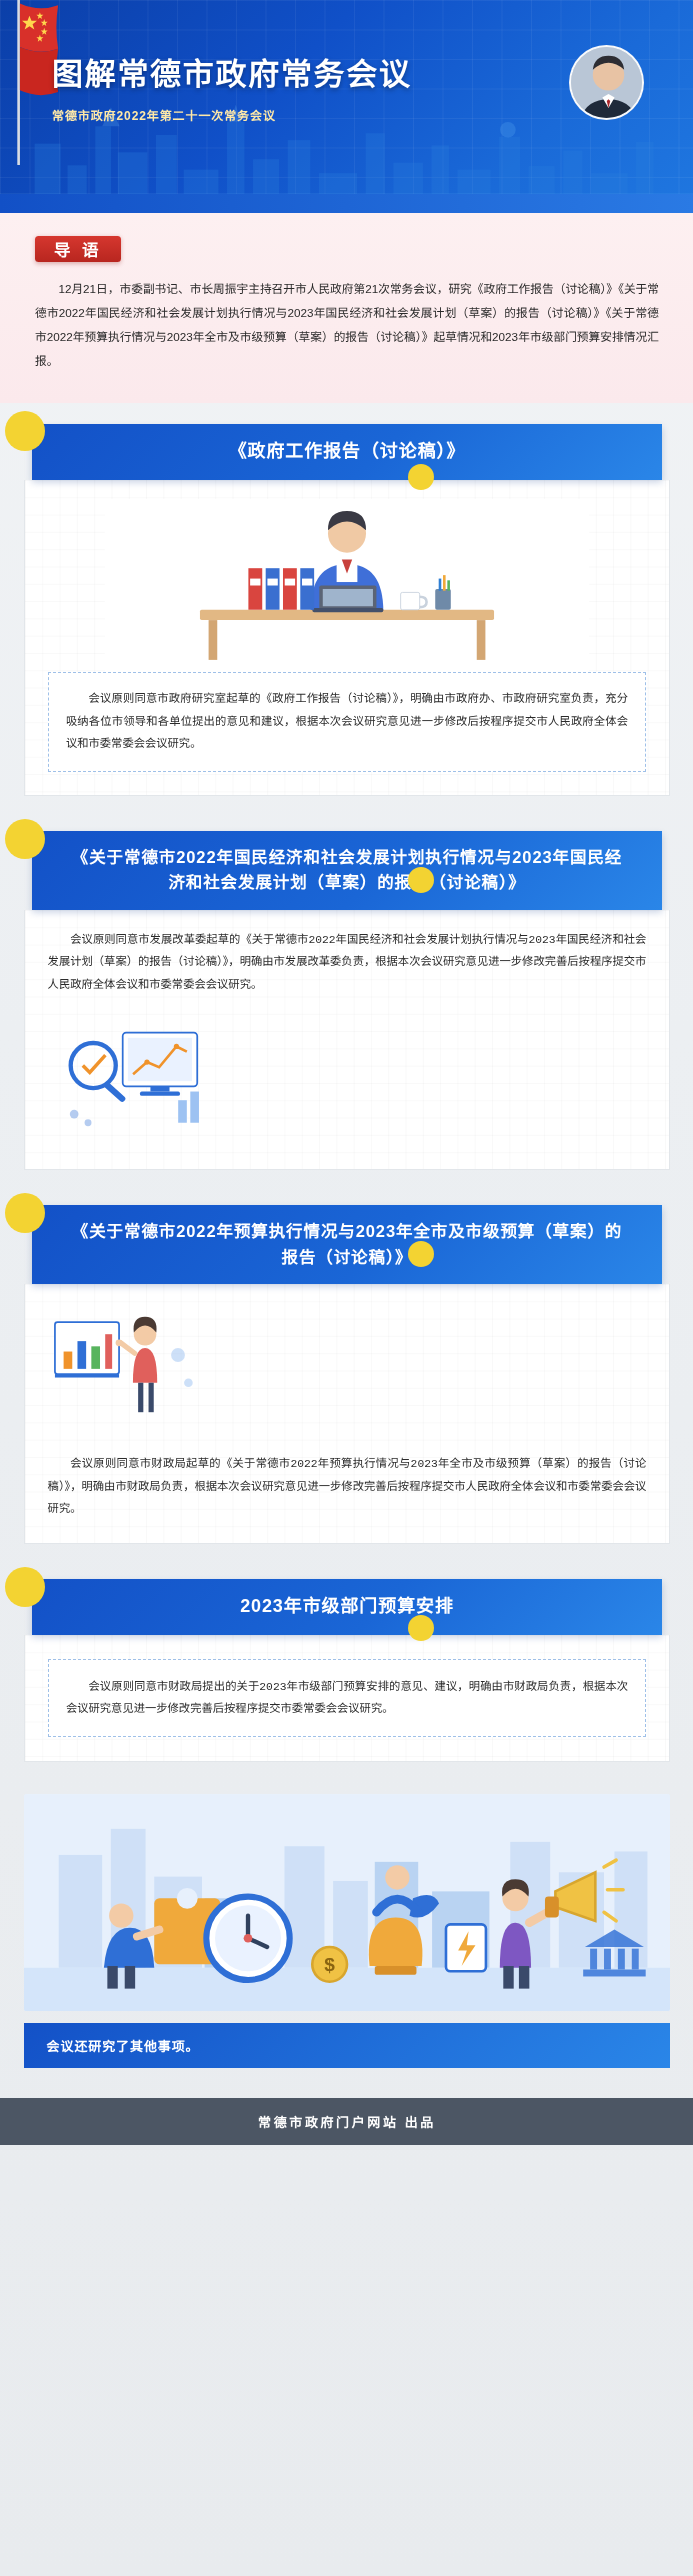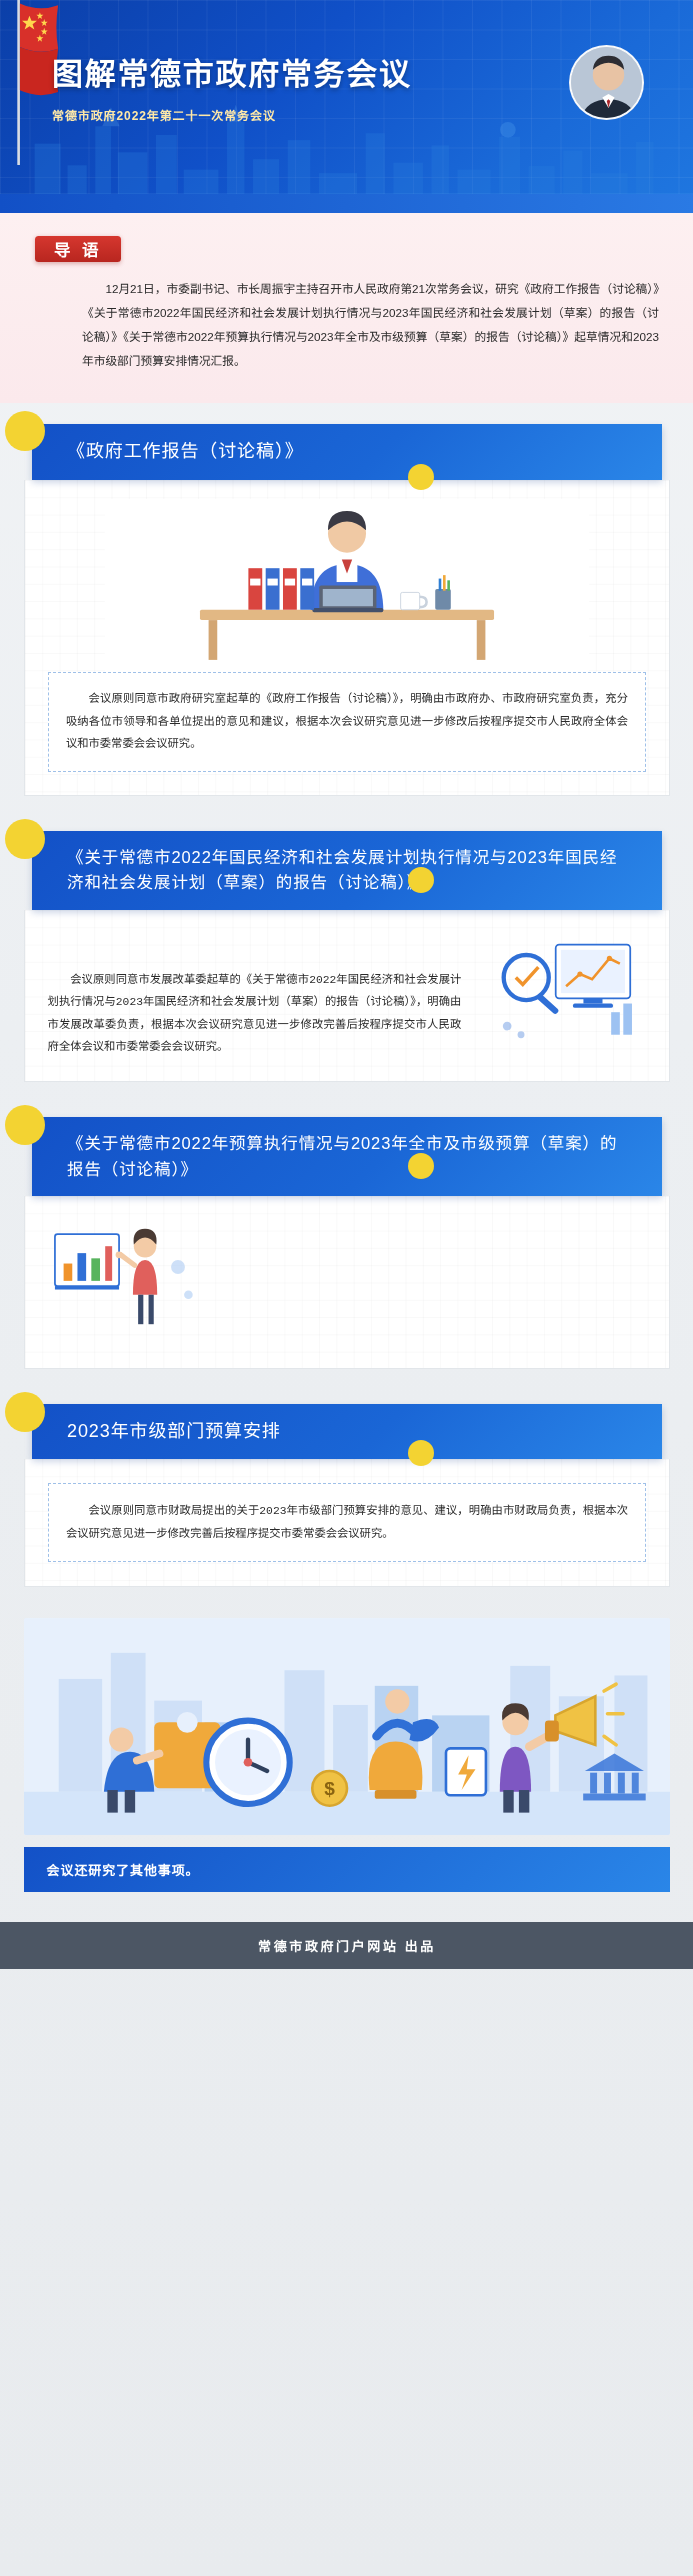--- a/index.html
+++ b/index.html
@@ -93,43 +93,42 @@
     border-radius: 3.5px;
     box-shadow: 0 1.7px 4.3px rgba(150,30,25,.3);
   }
   .lead-text {
     margin-top: 15.6px;
     font-size: 11.7px;
     line-height: 2.05;
     color: #2a2a2a;
     text-align: justify;
     text-indent: 2em;
-    margin-left: 47px;
   }
 
   
   .section { position: relative; padding: 0 0 8.7px 0; }
 
   .dot {
     position: absolute;
     border-radius: 50%;
     background: #f3d332;
     z-index: 3;
   }
   .dot.big { width: 40px; height: 40px; }
   .dot.sm  { width: 26px; height: 26px; }
 
   .title-band {
     position: relative;
     margin: 0 32px;
     background: linear-gradient(135deg, #1351c7 0%, #1a66d6 55%, #2a86e8 100%);
     color: #fff;
-    text-align: left;
+    text-align: center;
     font-size: 18px;
-    font-weight: normal;
+    font-weight: bold;
     letter-spacing: 0.9px;
     line-height: 1.55;
     padding: 14px 35px;
     z-index: 2;
     box-shadow: 0 2.6px 7px rgba(20,60,140,.22);
   }
   .title-band.tall { font-size: 16.5px; }
 
   .card {
     position: relative;
@@ -155,21 +154,21 @@
     text-indent: 2em;
   }
   .para-plain {
     font-size: 11.3px;
     line-height: 2.0;
     color: #2b2b2b;
     text-align: justify;
     text-indent: 2em;
   }
   .illus { display: block; margin: 0 auto; }
-  .flow { display: flex; align-items: flex-end; gap: 20px; }
+  .flow { display: flex; align-items: flex-start; gap: 20px; flex-direction: column; }
   .flow .para-plain { flex: 1; }
 
   
   .footer-illus {
     margin: 22.6px 24px 0 24px;
     background: linear-gradient(180deg, #eaf2fd 0%, #dbe9fb 100%);
     border-radius: 2.6px;
     overflow: hidden;
   }
   .footer-note {
@@ -383,20 +382,21 @@
           <path d="M98 92 q0 -40 14 -40 q14 0 14 40 z" fill="#e0605c"></path>
           <rect x="104" y="92" width="6" height="34" fill="#3a4a6a"></rect>
           <rect x="116" y="92" width="6" height="34" fill="#3a4a6a"></rect>
           <path d="M100 58 l-16 -12" stroke="#f3cba6" stroke-width="6" stroke-linecap="round"></path>
           <circle cx="82" cy="46" r="4" fill="#f3cba6"></circle>
           <g fill="#9dc2f2" opacity=".5">
             <circle cx="150" cy="60" r="8"></circle>
             <circle cx="162" cy="92" r="5"></circle>
           </g>
         </svg>
+        <div class="para-plain">会议原则同意市财政局起草的《关于常德市2022年预算执行情况与2023年全市及市级预算（草案）的报告（讨论稿）》，明确由市财政局负责，根据本次会议研究意见进一步修改完善后按程序提交市人民政府全体会议和市委常委会会议研究。</div>
       </div>
     </div>
   </div>
 
   <div class="section" style="padding-top:26px;">
     <div class="dot big" style="left:5.2px; top:14px;"></div>
     <div class="dot sm" style="left:408px; top:62px;"></div>
 
     <div class="title-band">2023年市级部门预算安排</div>
 

